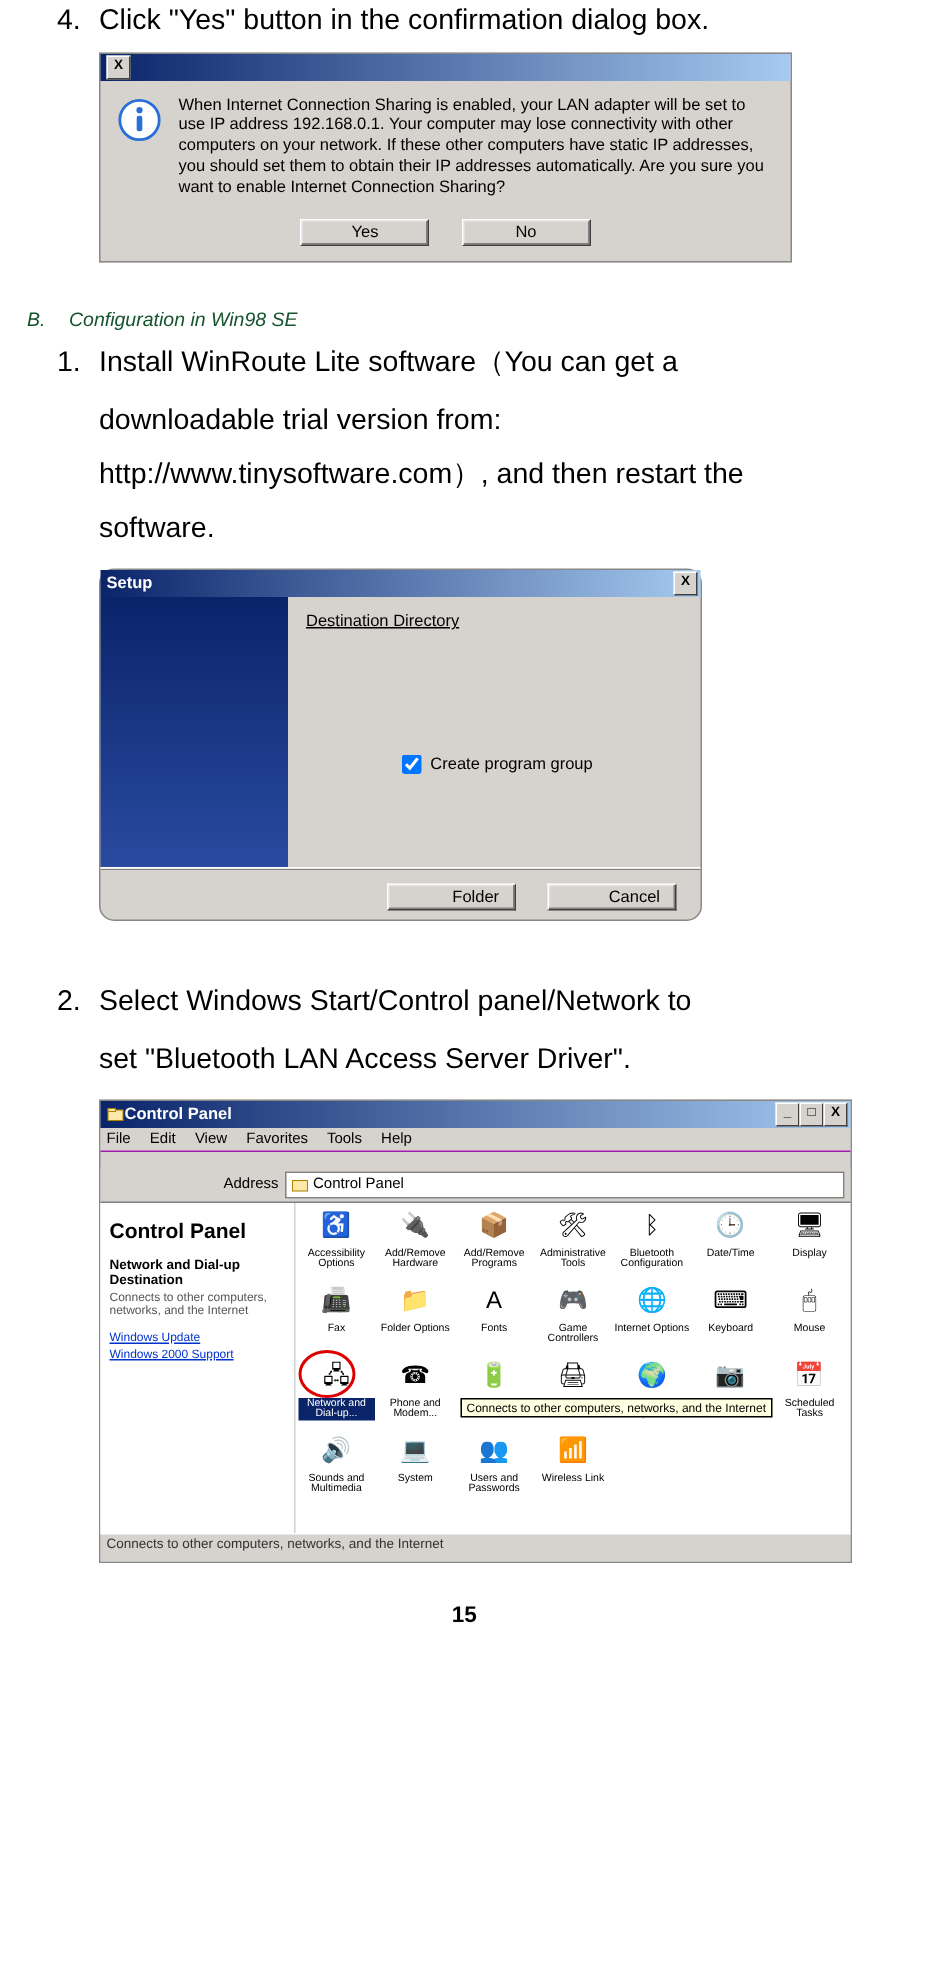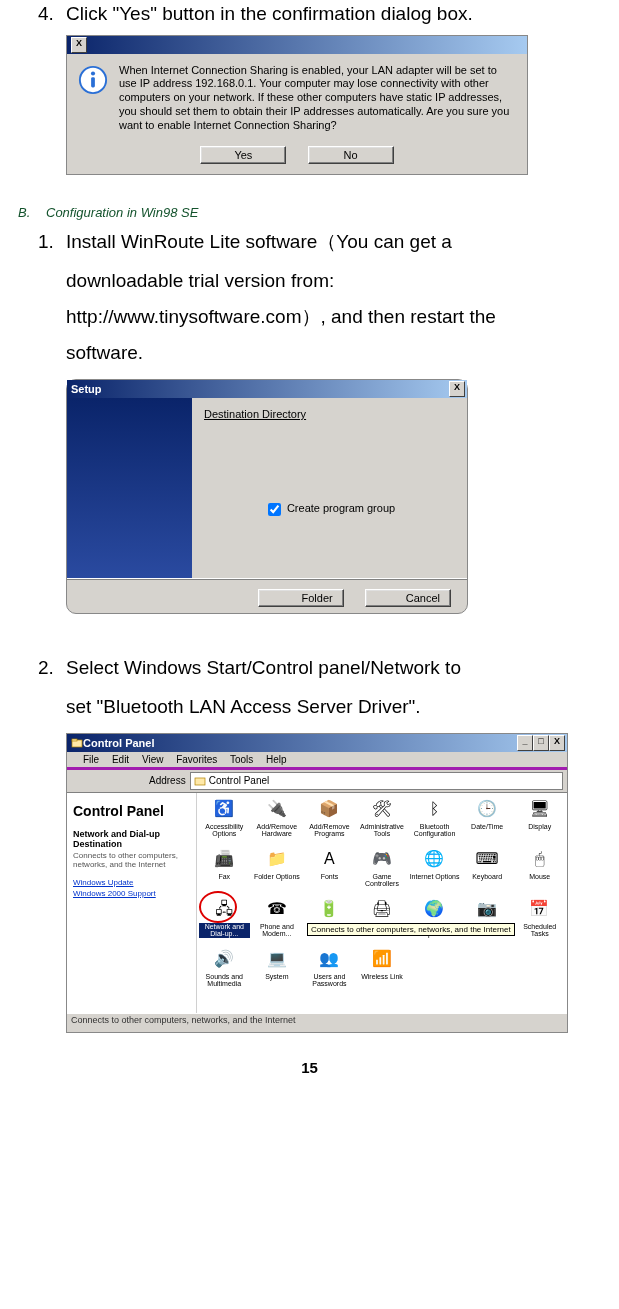--- a/index.html
+++ b/index.html
@@ -96,27 +96,27 @@
   .dlg2-chk { margin-top:80px; font-size:11px; text-align:center; }
   .dlg2-chk input { vertical-align:middle; }
   .dlg2-btns {
     border-top:1px solid #fff; box-shadow: inset 0 1px 0 #808080;
     padding:6px 8px; text-align:right;
   }
 
   
   .dlg3 { width: 500px; }
   .dlg3 .menubar {
-    font-size:10px; padding:2px 16px; background:#d6d3ce;
-    border-bottom:3px solid #a21caf;
+    font-size:10px; padding:2px 4px; background:#d6d3ce;
+    border-bottom:1px solid #a21caf;
   }
   .dlg3 .menubar span { margin-right:10px; }
   .dlg3 .toolbar {
     height:22px; background:#d6d3ce; border-bottom:1px solid #808080;
-    display:flex; align-items:center; padding:0 4px; gap:4px; font-size:10px;
+    display:flex; align-items:center; padding:0 4px; gap:4px; font-size:10px;margin-top:11px;
   }
   .tb-btn {
     width:20px; height:18px; background:#d6d3ce;
     border:1px solid #d6d3ce;
   }
   .addr-field {
     flex:1; height:16px; background:#fff;
     border:1px solid #808080; font-size:10px; padding:0 3px;
     display:flex; align-items:center; gap:3px;
   }

